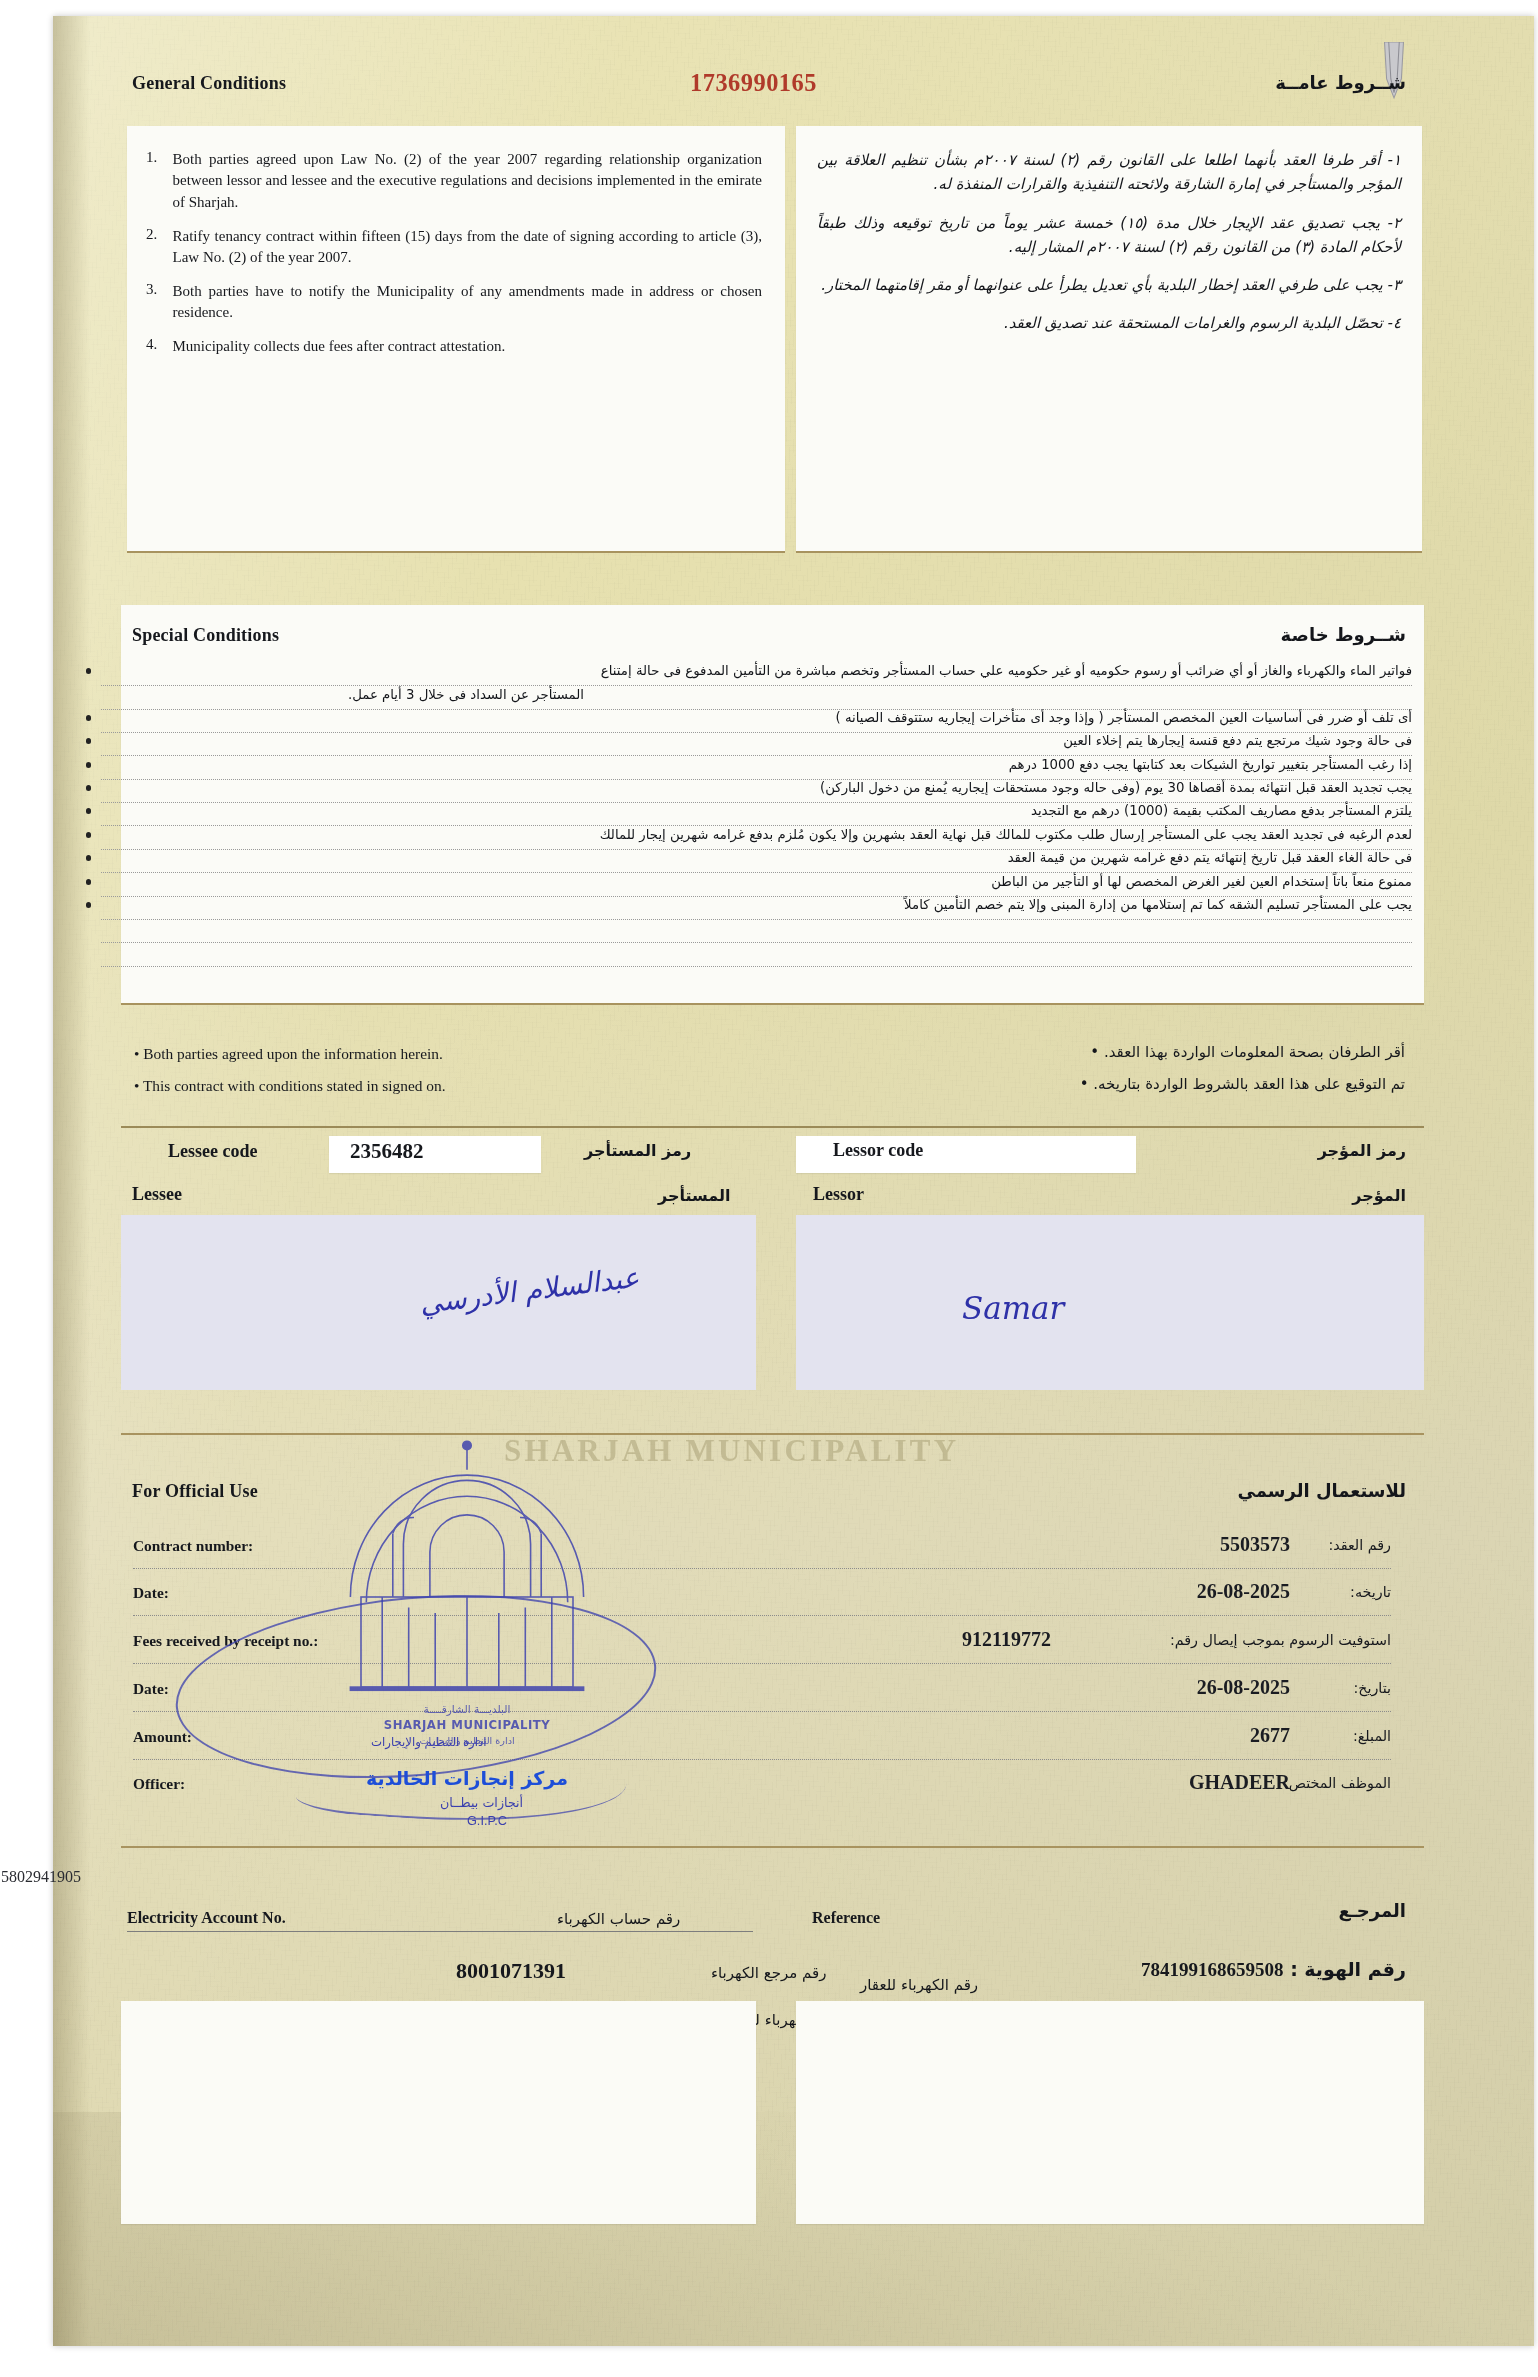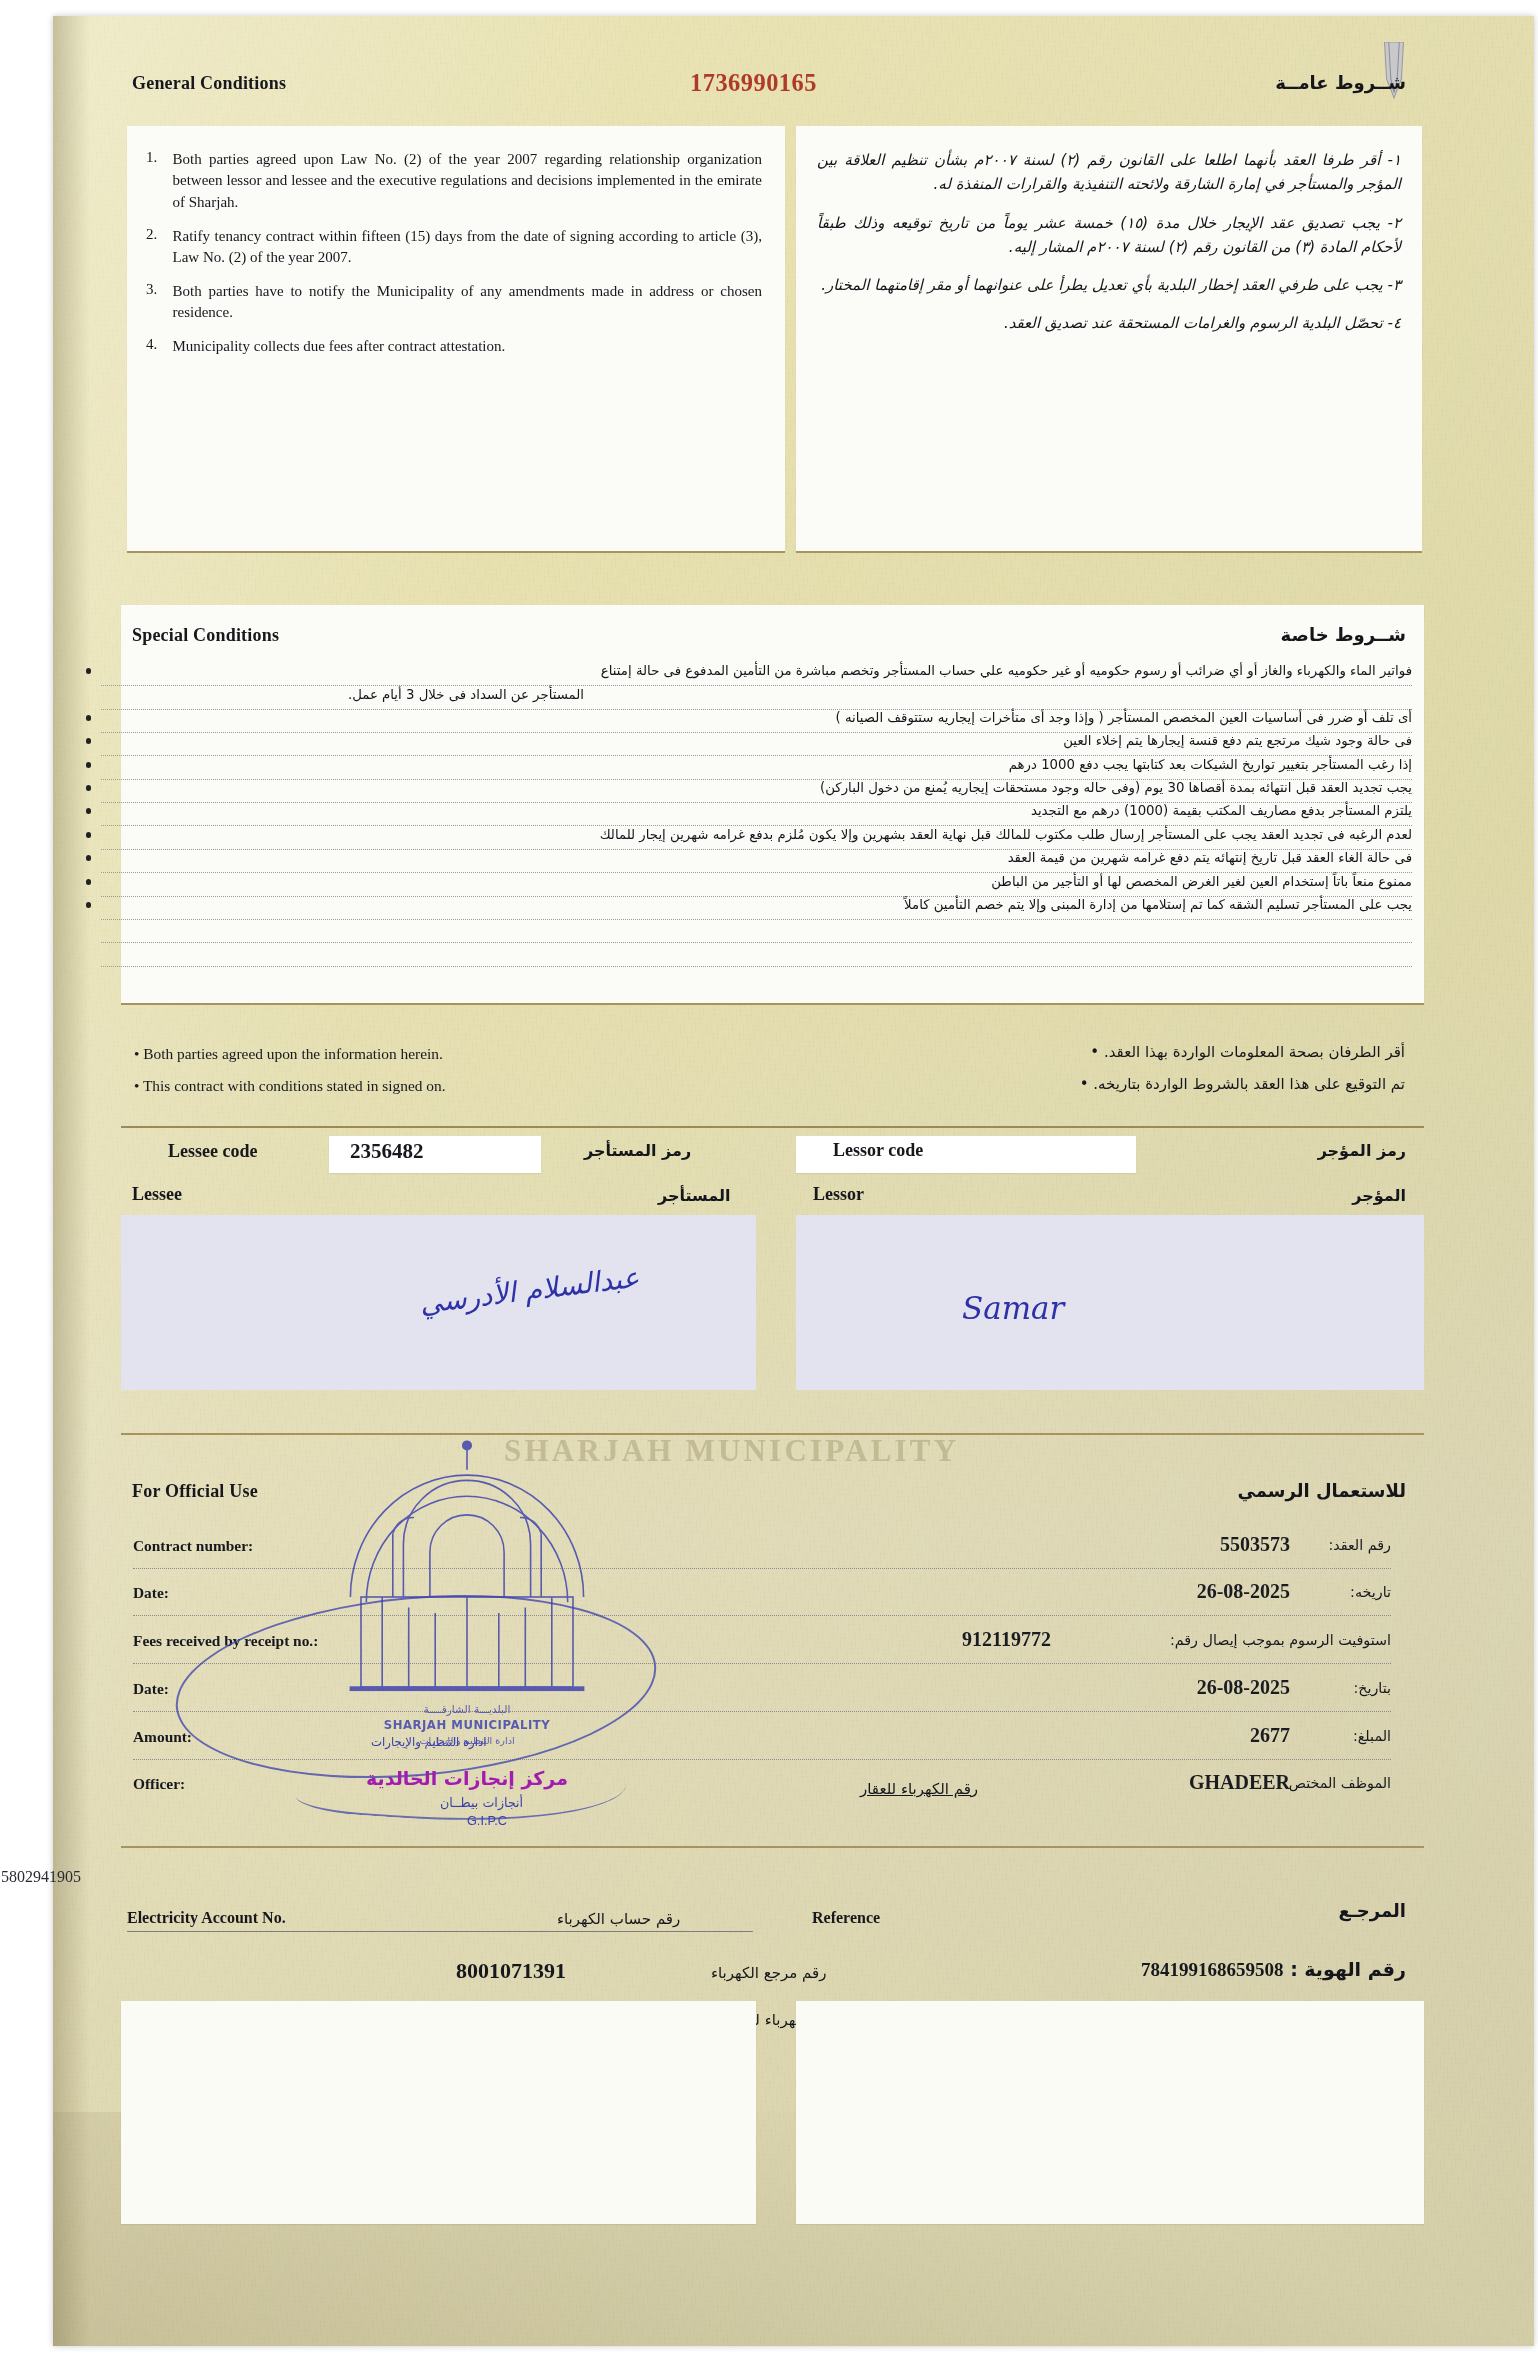--- a/index.html
+++ b/index.html
@@ -472,38 +472,38 @@
       <rect x="40" y="470" width="440" height="6" fill="#3a3fae"></rect>
     </svg>
     <div class="stamp-txt" style="top:265px;">البلديـــة الشارقــــة</div>
     <div class="stamp-txt" style="top:280px; font-weight:bold; font-size:11.7px;">SHARJAH MUNICIPALITY</div>
     <div class="stamp-txt" style="top:297px; font-size:9.6px;">ادارة التنظيم والإيجارات</div>
   </div>
 
   <div class="ink-oval"></div>
   <div class="ink-tail"></div>
 
-  <div style="position:absolute; left:366px; top:1767px; font-family:'DejaVu Sans', sans-serif; direction:rtl; font-size:19px; color:#a21caf; font-weight:bold;">مركز إنجازات الخالدية</div>
+  <div style="position:absolute; left:366px; top:1767px; font-family:'DejaVu Sans', sans-serif; direction:rtl; font-size:19px; color:#1d4ed8; font-weight:bold;">مركز إنجازات الخالدية</div>
   <div style="position:absolute; left:440px; top:1795px; font-family:'DejaVu Sans', sans-serif; direction:rtl; font-size:12.7px; color:#3a3fae;">أنجازات بيطــان</div>
   <div style="position:absolute; left:467px; top:1814px; font-family:'Liberation Sans', sans-serif; font-size:12.7px; color:#3a3fae;">G.I.P.C</div>
   <div style="position:absolute; left:371px; top:1735px; font-family:'DejaVu Sans', sans-serif; direction:rtl; font-size:11.7px; color:#3a3fae;">ادارة التنظيم والإيجارات</div>
 
   <div class="hrule" style="left:121px; top:1846px; width:1303px;"></div>
 
   <div class="en" style="position:absolute; left:127px; top:1909px; font-size:16px; font-weight:bold;">Electricity Account No.</div>
   <div class="thin-rule" style="left:127px; top:1931px; width:626px; height:1.1px; background:#7d7d7d;"></div>
   <div class="ar" style="position:absolute; left:557px; top:1910px; font-size:15px;">رقم حساب الكهرباء</div>
 
   <div class="en blue-val" style="position:absolute; left:456px; top:1958px; font-size:22px;">8001071391</div>
   <div class="ar" style="position:absolute; left:711px; top:1964px; font-size:15px;">رقم مرجع الكهرباء</div>
   <div class="ar" style="position:absolute; left:706px; top:2011px; font-size:15px;">رقم الكهرباء للمتعامل</div>
 
   <div class="en" style="position:absolute; left:812px; top:1909px; font-size:16px; font-weight:bold;">Reference</div>
   <div class="ar" style="position:absolute; right:133px; top:1900px; font-size:18px; font-weight:bold;">المرجـع</div>
-  <div class="ar" style="position:absolute; left:860px; top:1780px; font-size:15px;text-decoration:underline;">رقم الكهرباء للعقار</div>
+  <div class="ar" style="position:absolute; left:860px; top:1976px; font-size:15px;">رقم الكهرباء للعقار</div>
 
   <div class="ar" style="position:absolute; right:133px; top:1958px; font-size:19px; font-weight:bold;">
     <span>رقم الهوية :</span>
     <span class="en" style="font-weight:bold;">784199168659508</span>
   </div>
 
   <div class="wblock" style="left:121px; top:2001px; width:635px; height:223px; background:#fbfbf6;"></div>
   <div class="wblock" style="left:796px; top:2001px; width:628px; height:223px; background:#fbfbf6;"></div>
 
 </div>

